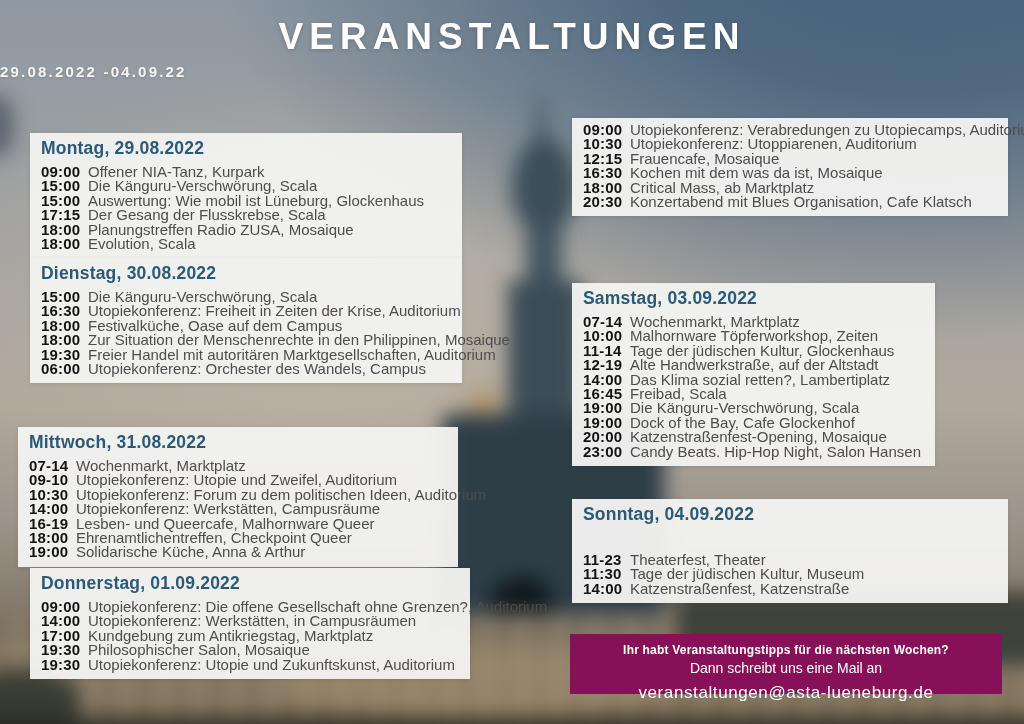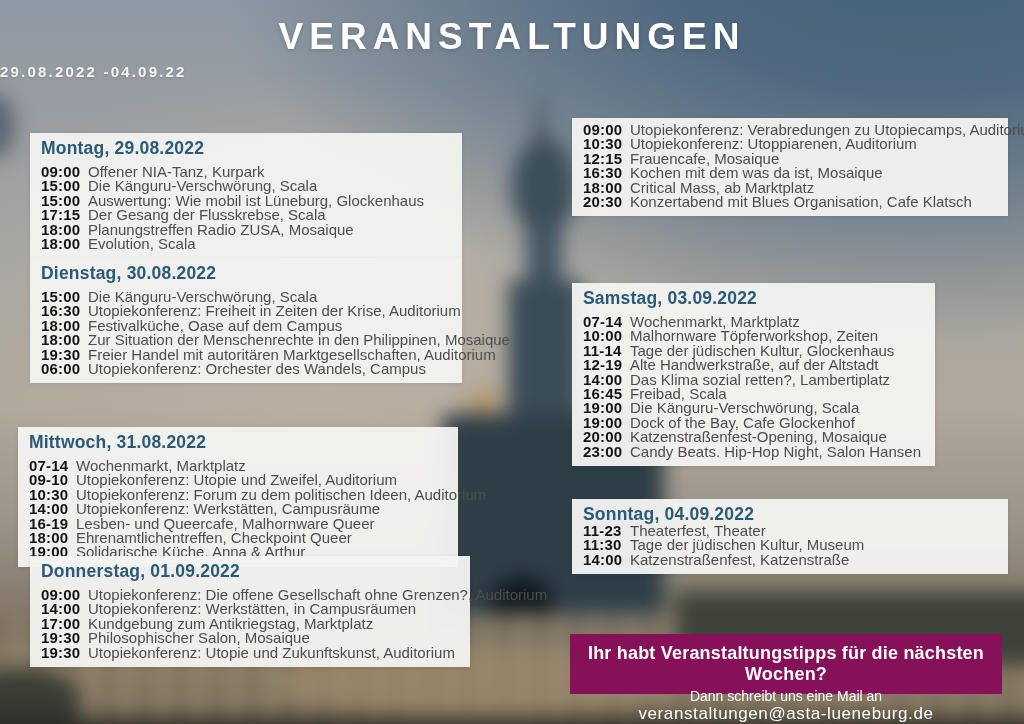--- a/index.html
+++ b/index.html
@@ -65,42 +65,42 @@
   
   .card {
     position:absolute; background:rgba(243,243,240,.96);
     padding:5px 12px 7px 11px; box-sizing:border-box;
     box-shadow:0 1px 4px rgba(0,0,0,.10);
   }
   .card h2 {
     margin:0 0 7px; font-size:17.5px; line-height:20px; font-weight:700;
     color:var(--accent, #2a5a78); letter-spacing:.2px;
   }
-  .card.loose h2 { margin-bottom:0; }
+  .card.loose h2 { margin-bottom:29px; }
   .event-row { display:flex; line-height:14.4px; font-size:15px; white-space:nowrap; }
   .event-time { flex:0 0 47px; font-weight:700; color:#131313; letter-spacing:.2px; }
   .event-title { color:#4d4d4d; }
 
   .pos-montag     { left:30px;  top:133px; width:432px; }
   .pos-dienstag   { left:30px;  top:258px; width:432px; }
   .pos-mittwoch   { left:18px;  top:404px; width:440px;margin-top:23px; }
-  .pos-donnerstag { left:30px;  top:556px; width:440px; }
+  .pos-donnerstag { left:30px;  top:568px; width:440px; }
   .pos-freitag    { left:572px; top:118px; width:436px; }
   .pos-samstag    { left:572px; top:283px; width:363px; }
   .pos-sonntag    { left:572px; top:499px; width:436px; }
 
   
   .contact {
     position:absolute; left:570px; top:634px; width:432px; height:60px;
     background:var(--magenta, #871159); color:#ffffff; text-align:center;
     box-sizing:border-box; padding-top:9px;
   }
-  .contact .line1 { font-size:18px; font-weight:700; letter-spacing:.2px; }
+  .contact .line1 { font-size:12px; font-weight:700; letter-spacing:.2px; }
   .contact .line2 { font-size:14px; margin-top:3px; }
-  .contact .email { font-size:17px; font-weight:400; letter-spacing:.6px; margin-top:0; }
+  .contact .email { font-size:17px; font-weight:400; letter-spacing:.6px; margin-top:7px; }
 </style>
 </head>
 <body>
 
 <div class="stage">
 
   <div class="sky"></div>
   <div class="blur-wrap">
     <div class="blob-top-left"></div>
     <div class="tower-spike"></div>

